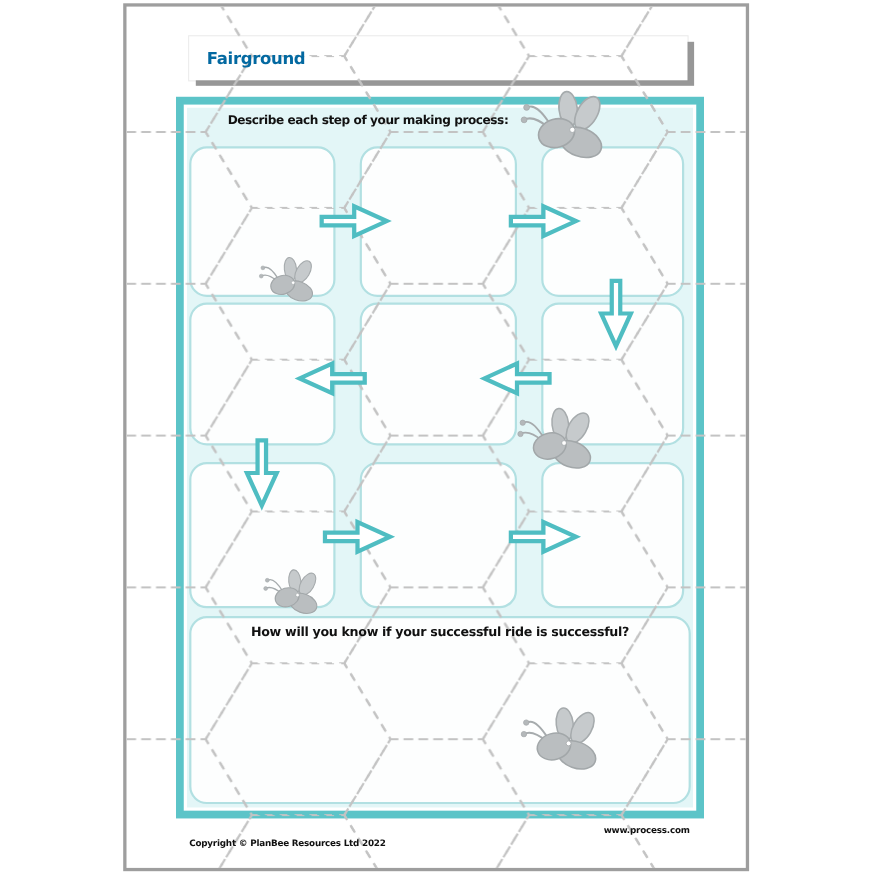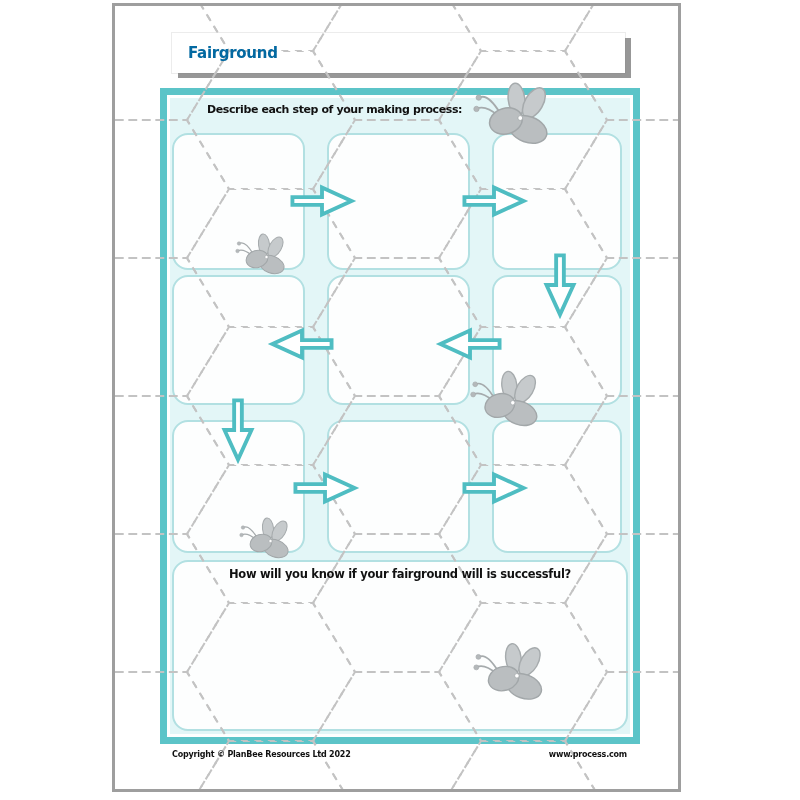--- a/index.html
+++ b/index.html
@@ -58,21 +58,21 @@
   .bee { position:absolute; z-index:6; overflow:visible; }
   .bee1{left:354px; top:75px;  width:92px; height:68px;}
   .bee2{left:118px; top:226px; width:60px; height:46px;}
   .bee3{left:352px; top:363px; width:82px; height:62px;}
   .bee4{left:122px; top:510px; width:60px; height:46px;}
   .bee5{left:355px; top:635px; width:84px; height:64px;}
   .footer-copyright, .footer-site {
     position:absolute; top:744px; z-index:5; font-weight:bold;
     font-size:8px; letter-spacing:-0.2px; color:#111;
   }
-  .footer-copyright { left:57px; }
+  .footer-copyright { left:57px;margin-top:12px; }
   .footer-site { right:51px; }
 </style>
 </head>
 <body>
 
 <svg width="0" height="0" style="position:absolute" aria-hidden="true">
   <defs>
     <g id="arr-shape">
       <polygon points="4,22 50,22 50,7 96,28 50,49 50,34 4,34" fill="#ffffff" stroke="#4fbdc2" stroke-width="6" stroke-miterlimit="10"></polygon>
     </g>
@@ -129,21 +129,21 @@
           <use href="#arr-shape"></use>
         </svg>
       <svg class="arrow" style="left:125px;top:375px" viewBox="0 0 100 56">
           <use href="#arr-shape"></use>
         </svg>
       <svg class="arrow" style="left:294px;top:375px" viewBox="0 0 100 56">
           <use href="#arr-shape"></use>
         </svg>
 
       <div class="answer-box">
-        <div class="question">How will you know if your fairground will is successful?</div>
+        <div class="question">How will you know if your successful ride is successful?</div>
       </div>
     </div>
 
     <svg class="bee bee1" viewBox="0 0 120 90">
         <use href="#bee-shape"></use>
       </svg>
     <svg class="bee bee2" viewBox="0 0 120 90">
         <use href="#bee-shape"></use>
       </svg>
     <svg class="bee bee3" viewBox="0 0 120 90">

